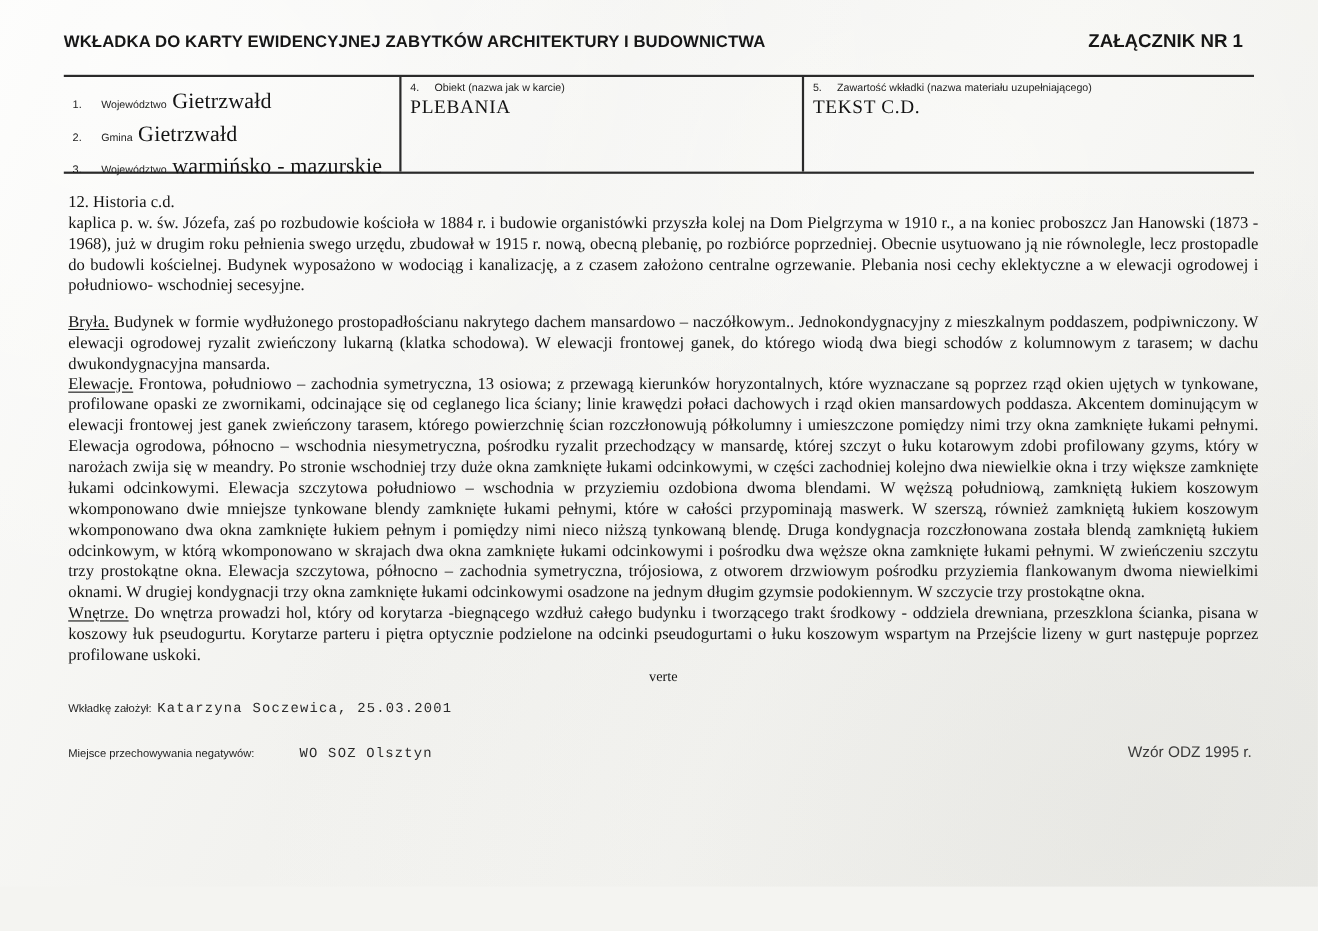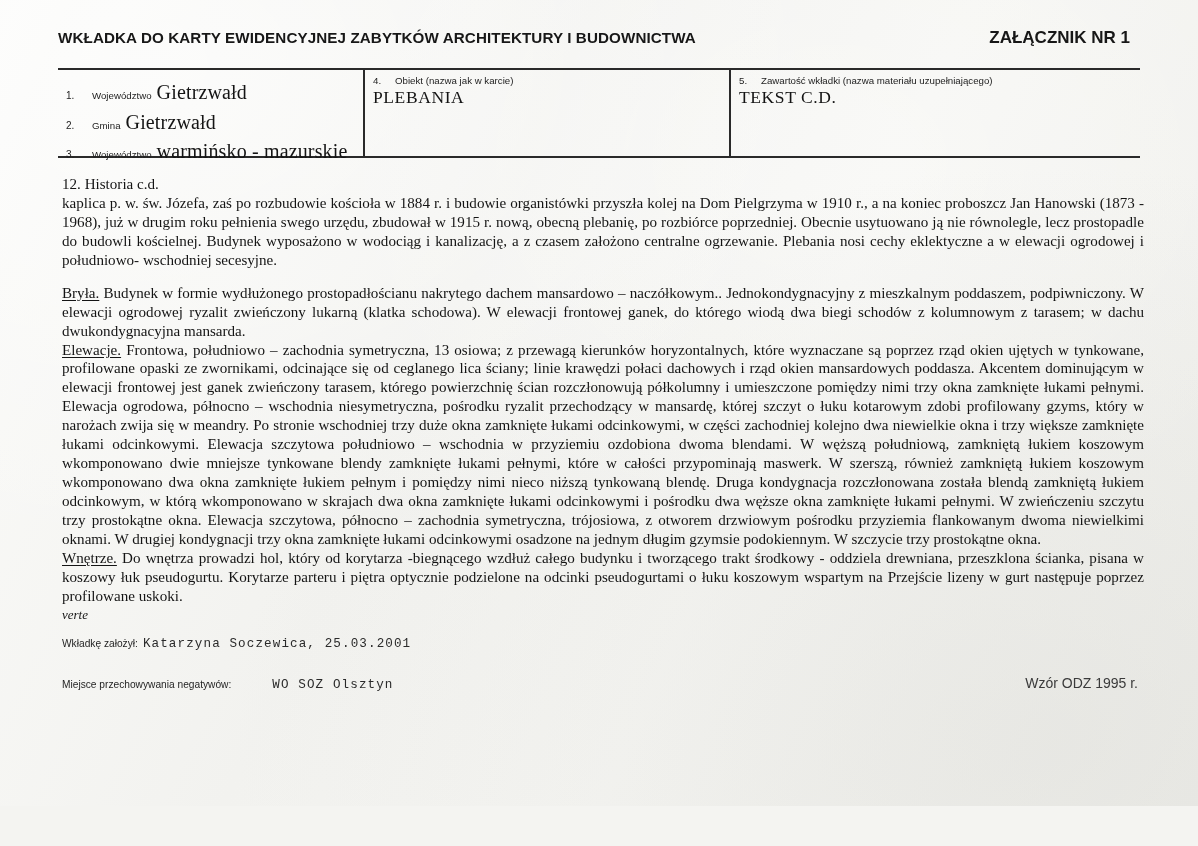--- a/index.html
+++ b/index.html
@@ -151,23 +151,23 @@
     text-align: justify;
     text-justify: inter-word;
   }
   .para.j { text-align: justify; }
   .gap { height: 14px; }
   .lead {
     text-decoration: underline;
     text-underline-offset: 1.5px;
   }
   .verte {
-    font-style: italic;
     font-size: 13px;
     margin: 1px 0 0 4px;
+    text-align: center;
   }
 
   
   .footer {
     margin-top: 14px;
     margin-left: 4px;
     width: 1082px;
     font-family: "Liberation Sans", sans-serif;
   }
   .foot-row {

